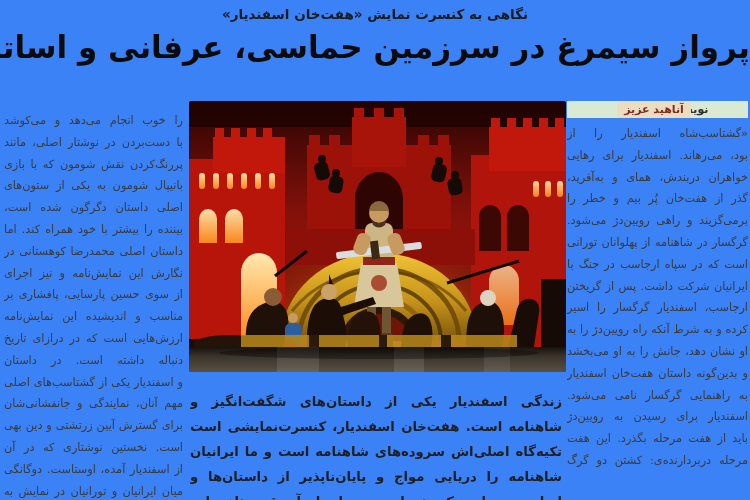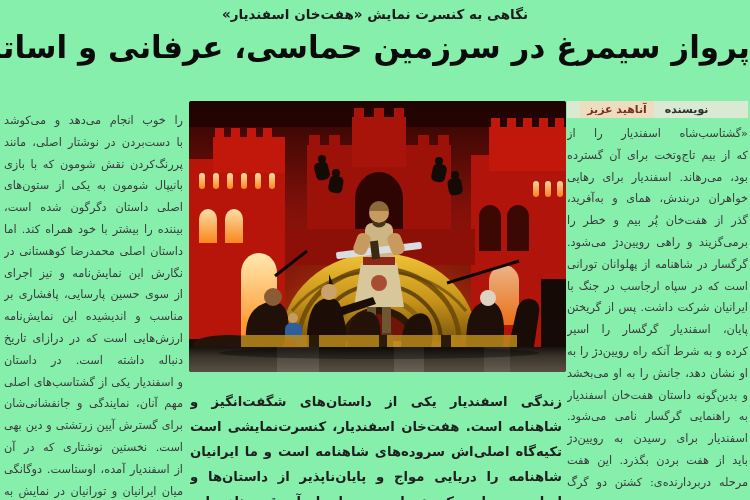--- a/index.html
+++ b/index.html
@@ -1,18 +1,18 @@
 <!DOCTYPE html>
 <html lang="fa"><head>
 <meta charset="utf-8">
 <style>
   html,body{margin:0;padding:0;background:#e8e6e0;}
   #page{
     position:relative;width:750px;height:500px;overflow:hidden;
-    background:#86efac;
+    background:#3b82f6;
     font-family:"DejaVu Sans",sans-serif;
     direction:rtl;
   }
   .kicker{
     position:absolute;top:6px;left:0;right:0;
     text-align:center;font-size:13.5px;font-weight:bold;color:#1c1c1c;
   }
   .headline{
     position:absolute;top:29px;left:0;right:0;
     text-align:center;font-size:31px;font-weight:bold;color:#0b0b0b;
@@ -78,39 +78,38 @@
         <div class="t-line">برای گسترش آیین زرتشتی و دین بهی</div>
         <div class="t-line">است. نخستین نوشتاری که در آن نامی</div>
         <div class="t-line">از اسفندیار آمده، اوستاست. دوگانگی</div>
         <div class="t-line">میان ایرانیان و تورانیان در نمایش به</div>
       </div>
   </div>
 
   <div class="col" id="col-right">
     <div class="byline-bar" style="background-color: rgb(217, 233, 210);">
       <span class="byline-label">نویسنده</span>
-      <span class="byline-name" style="background-color: rgb(236, 220, 192); color: rgb(124, 45, 30);">آناهید عزیز</span>
+      <span class="byline-name" style="background-color: rgb(236, 220, 192); color: rgb(124, 45, 30); margin-left: 37px;">آناهید عزیز</span>
     </div>
     <div>
         <div class="t-line">«گشتاسب‌شاه اسفندیار را از سیاه‌چالی</div>
-        <div class="t-line">که از بیم تاج‌وتخت برای آن گسترده</div>
         <div class="t-line">بود، می‌رهاند. اسفندیار برای رهایی</div>
         <div class="t-line">خواهران دربندش، همای و به‌آفرید،</div>
         <div class="t-line">گذر از هفت‌خان پُر بیم و خطر را</div>
         <div class="t-line">برمی‌گزیند و راهی رویین‌دژ می‌شود.</div>
         <div class="t-line">گرگسار در شاهنامه از پهلوانان تورانی</div>
         <div class="t-line">است که در سپاه ارجاسب در جنگ با</div>
         <div class="t-line">ایرانیان شرکت داشت. پس از گریختن</div>
-        <div class="t-line">پایان، اسفندیار گرگسار را اسیر</div>
+        <div class="t-line">ارجاسب، اسفندیار گرگسار را اسیر</div>
         <div class="t-line">کرده و به شرط آنکه راه رویین‌دژ را به</div>
         <div class="t-line">او نشان دهد، جانش را به او می‌بخشد</div>
         <div class="t-line">و بدین‌گونه داستان هفت‌خان اسفندیار</div>
         <div class="t-line">به راهنمایی گرگسار نامی می‌شود.</div>
         <div class="t-line">اسفندیار برای رسیدن به رویین‌دژ</div>
-        <div class="t-line">باید از هفت بردن بگذرد. این هفت</div>
+        <div class="t-line">باید از هفت مرحله بگذرد. این هفت</div>
         <div class="t-line">مرحله دربردارنده‌ی: کشتن دو گرگ</div>
       </div>
   </div>
 
   <div id="photo" title="صحنه کنسرت‌نمایش هفت‌خان اسفندیار: دژ سرخ، دروازه زرین و پهلوانان">
     <svg viewBox="0 0 377 271" preserveAspectRatio="none">
       <defs>
         <linearGradient id="bg" x1="0" y1="0" x2="0" y2="1">
           <stop offset="0" stop-color="#2b0503"></stop>
             <stop offset="0.45" stop-color="#8c120a"></stop>

